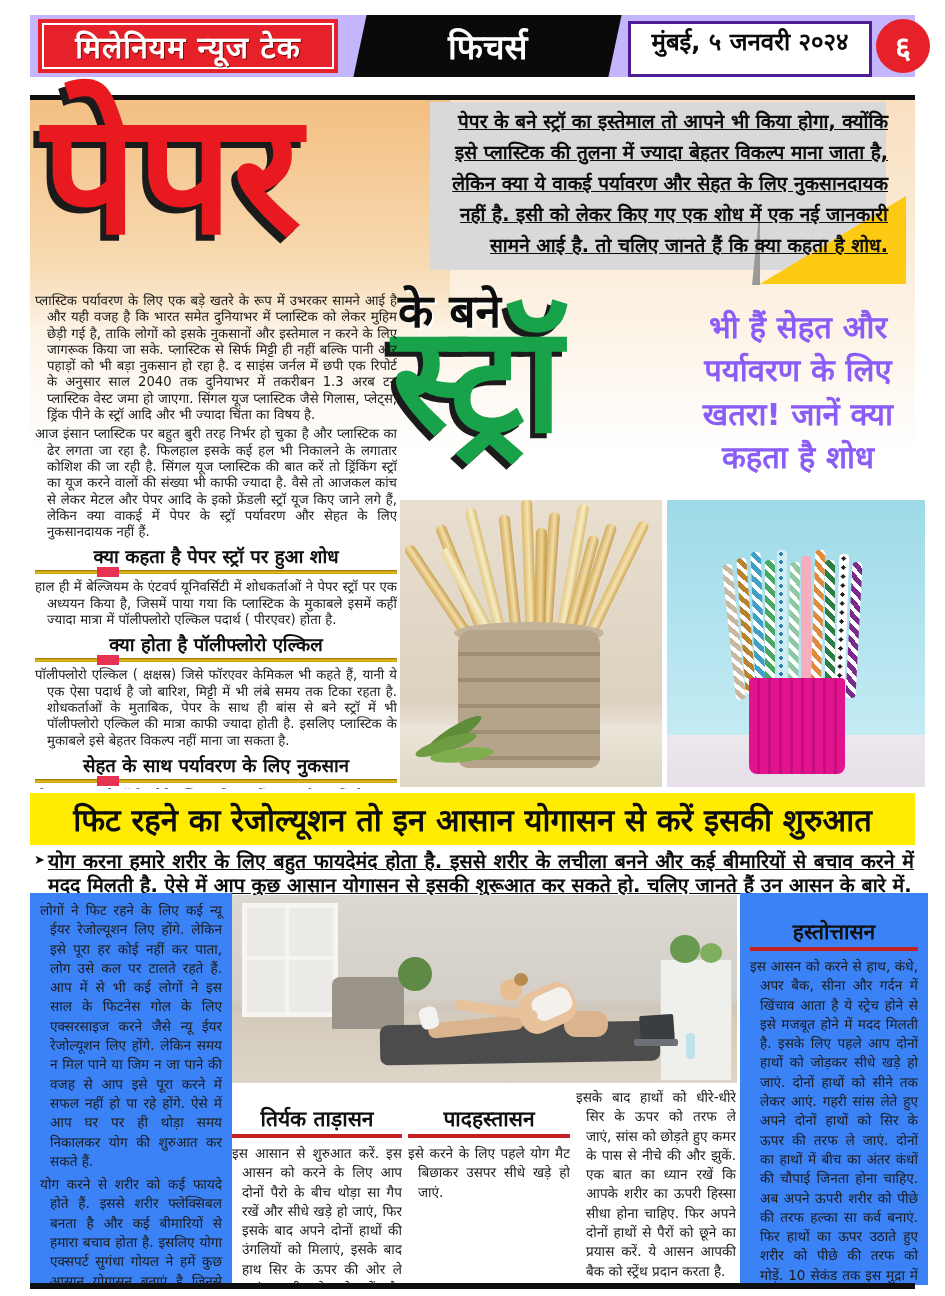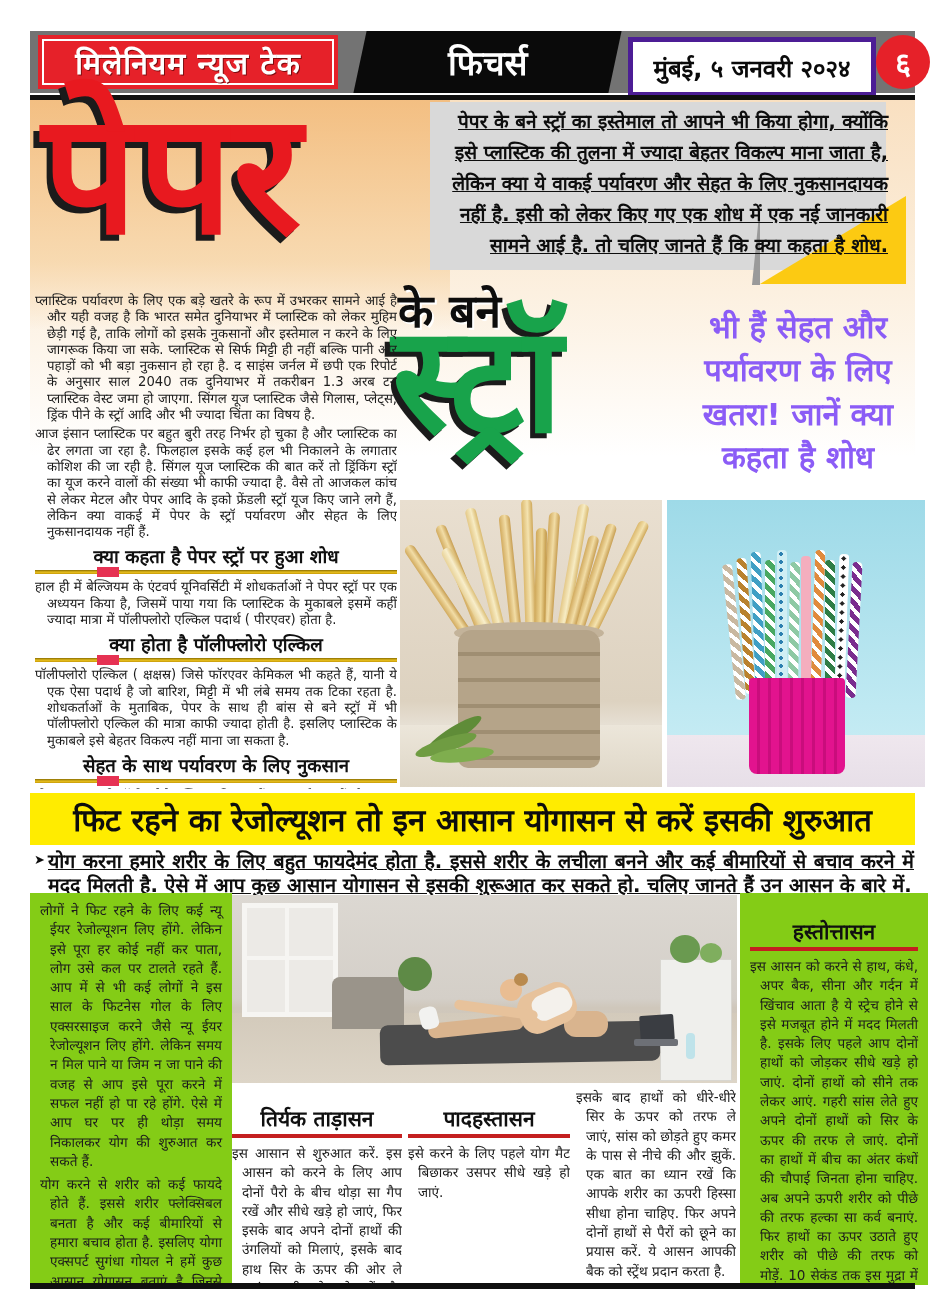--- a/index.html
+++ b/index.html
@@ -1,28 +1,28 @@
 <!DOCTYPE html>
 <html><head>
 <meta charset="utf-8">
 <style>
   html,body{margin:0;padding:0;background:#ffffff;}
   #page{position:relative;width:945px;height:1296px;background:#ffffff;overflow:hidden;
         font-family:"DejaVu Sans",sans-serif;color:#1a1a1a;}
   
-  .hdr-strip{position:absolute;left:30px;top:31px;width:885px;height:62px;background:#737373;}
+  .hdr-strip{position:absolute;left:30px;top:15px;width:885px;height:62px;background:#c4b5fd;}
   .brand-box{position:absolute;left:8px;top:4px;width:300px;height:54px;background:#e62129;
              box-shadow:inset 0 0 0 4px #e62129, inset 0 0 0 6px #ffffff;
              display:flex;align-items:center;justify-content:center;}
   .brand-box span{color:#fff;font-weight:bold;font-size:30px;letter-spacing:1px;text-shadow:1px 1px 0 #7a0b0e;}
   .section-box{position:absolute;left:330px;top:0;width:255px;height:62px;background:#0a0a0a;
                transform:skewX(-12deg);display:flex;align-items:center;justify-content:center;}
   .section-box span{transform:skewX(12deg);color:#fff;font-weight:bold;font-size:34px;}
   .date-box{position:absolute;left:598px;top:6px;width:238px;height:50px;background:#ffffff;
-            border:5px solid #4c1d95;display:flex;align-items:center;justify-content:center;}
+            border:3px solid #4c1d95;display:flex;align-items:flex-start;justify-content:center;}
   .date-box span{font-weight:bold;font-size:24px;color:#0a0a0a;}
   .pageno{position:absolute;left:846px;top:4px;width:54px;height:54px;border-radius:50%;
           background:#e62129;display:flex;align-items:center;justify-content:center;}
   .pageno span{color:#fff;font-weight:bold;font-size:30px;}
   .hdr-rule{position:absolute;left:30px;top:95px;width:885px;height:5px;background:#101010;}
   
   .lead-bg{position:absolute;left:30px;top:100px;width:885px;height:420px;
            background:linear-gradient(180deg,#f3c18380 0%,#f8ddb880 40%,#fdf4e600 85%);}
   .lead-bg2{position:absolute;left:30px;top:100px;width:420px;height:230px;
            background:linear-gradient(180deg,#f2b977 0%,#f7d6a9 70%,#f9e4c600 100%);opacity:.85;}
@@ -93,21 +93,21 @@
   .st9{left:98px;top:6px;transform:rotate(2deg);background:radial-gradient(#222 2px,transparent 2.2px) 0 0/9px 9px,#fff;}
   .st10{left:110px;top:14px;transform:rotate(3deg);background:repeating-linear-gradient(45deg,#ffffff 0 4px,#7a2c8e 4px 9px);}
   .st11{left:-10px;top:16px;transform:rotate(-6deg);background:repeating-linear-gradient(45deg,#ffffff 0 4px,#c9b8a0 4px 9px);}
   
   .banner{position:absolute;left:30px;top:793px;width:885px;height:52px;background:#ffec00;
           display:flex;align-items:center;justify-content:center;}
   .banner span{font-size:31px;font-weight:bold;color:#0d0d0d;white-space:nowrap;}
   .yoga-intro{position:absolute;left:48px;top:850px;width:866px;font-size:19.5px;font-weight:bold;
               line-height:23.5px;text-align:justify;text-decoration:underline;color:#0d0d0d;}
   .intro-arrow{position:absolute;left:34px;top:852px;font-size:13px;color:#0d0d0d;}
-  .beige-col{position:absolute;top:893px;height:392px;background:#84cc16;overflow:hidden;padding:8px 10px;box-sizing:border-box;}
+  .beige-col{position:absolute;top:893px;height:392px;background:#3b82f6;overflow:hidden;padding:8px 10px;box-sizing:border-box;}
   .col-left{left:30px;width:202px;}
   .col-right{left:740px;width:188px;}
   .beige-col p, .mid-col p{margin:0 0 4px 0;font-size:13.6px;line-height:19.3px;text-align:justify;
               padding-left:10px;text-indent:-10px;color:#1c1c1c;}
   .yoga-h{margin:16px 0 2px 0;font-size:21px;font-weight:bold;text-align:center;color:#101010;}
   .red-rule{height:4px;background:#c42020;margin:1px 0 6px 0;}
   .yoga-photo{position:absolute;left:232px;top:895px;width:505px;height:188px;overflow:hidden;
               background:linear-gradient(180deg,#dcd8d2 0%,#d4cfc8 55%,#cfc7bb 60%,#d8d0c3 100%);}
   .yp-floor{position:absolute;left:0;bottom:0;width:100%;height:70px;background:linear-gradient(180deg,#d3cabb,#ddd5c7);}
   .yp-window{position:absolute;left:10px;top:8px;width:86px;height:104px;background:#eceae6;border:5px solid #f6f5f2;}

